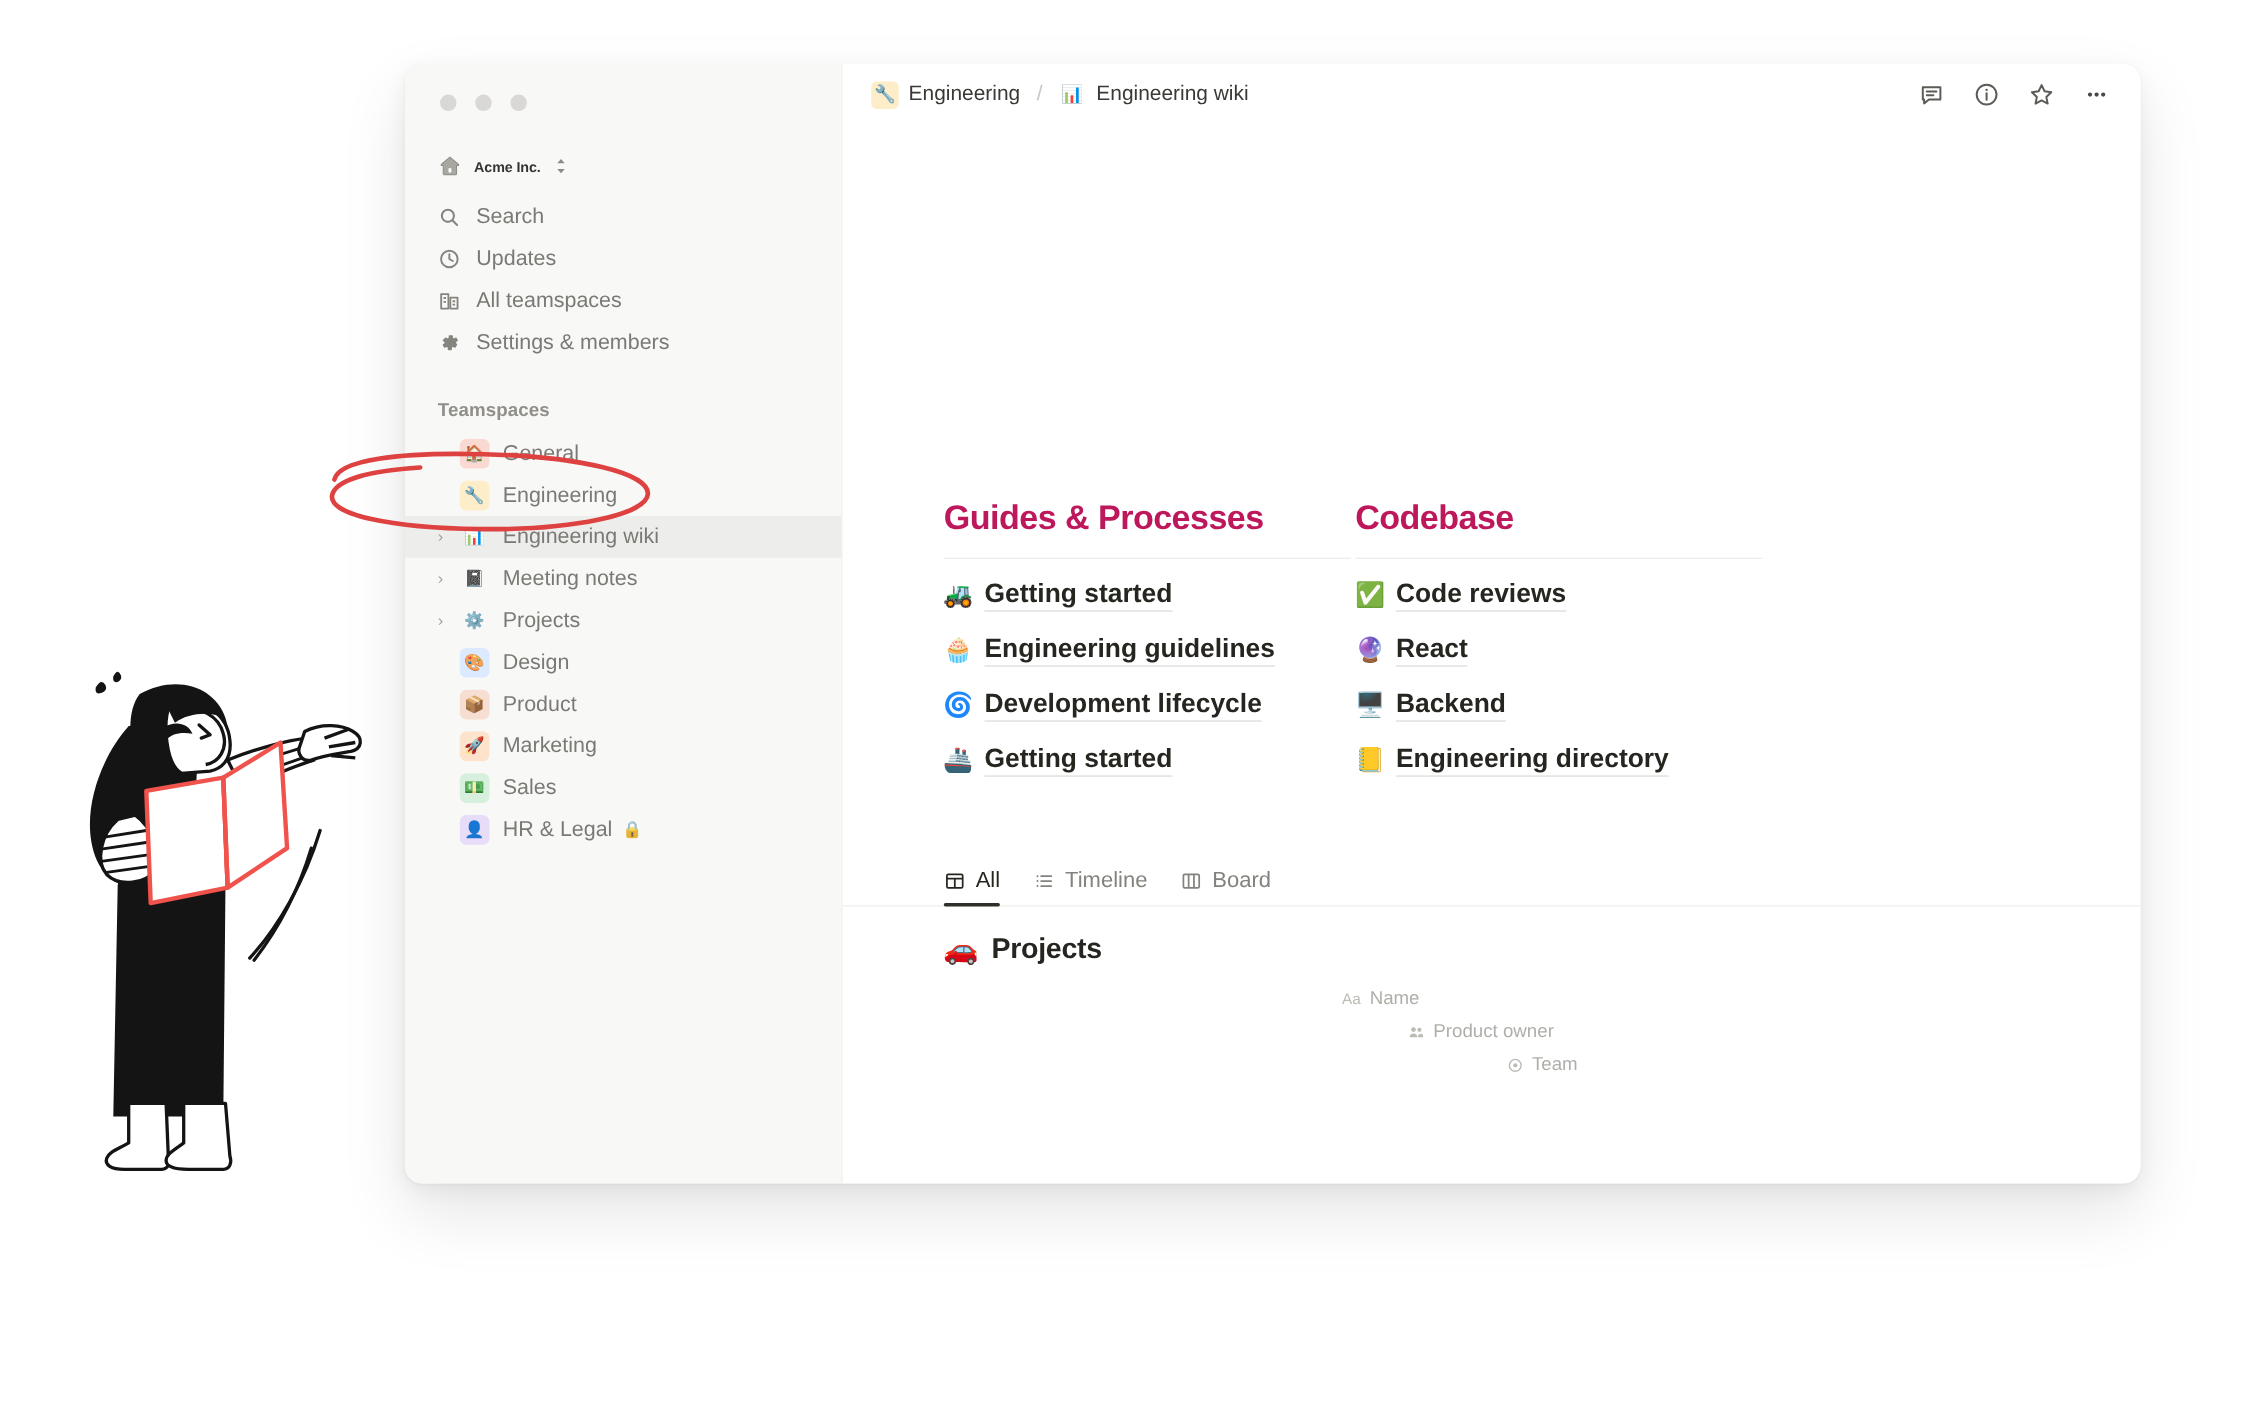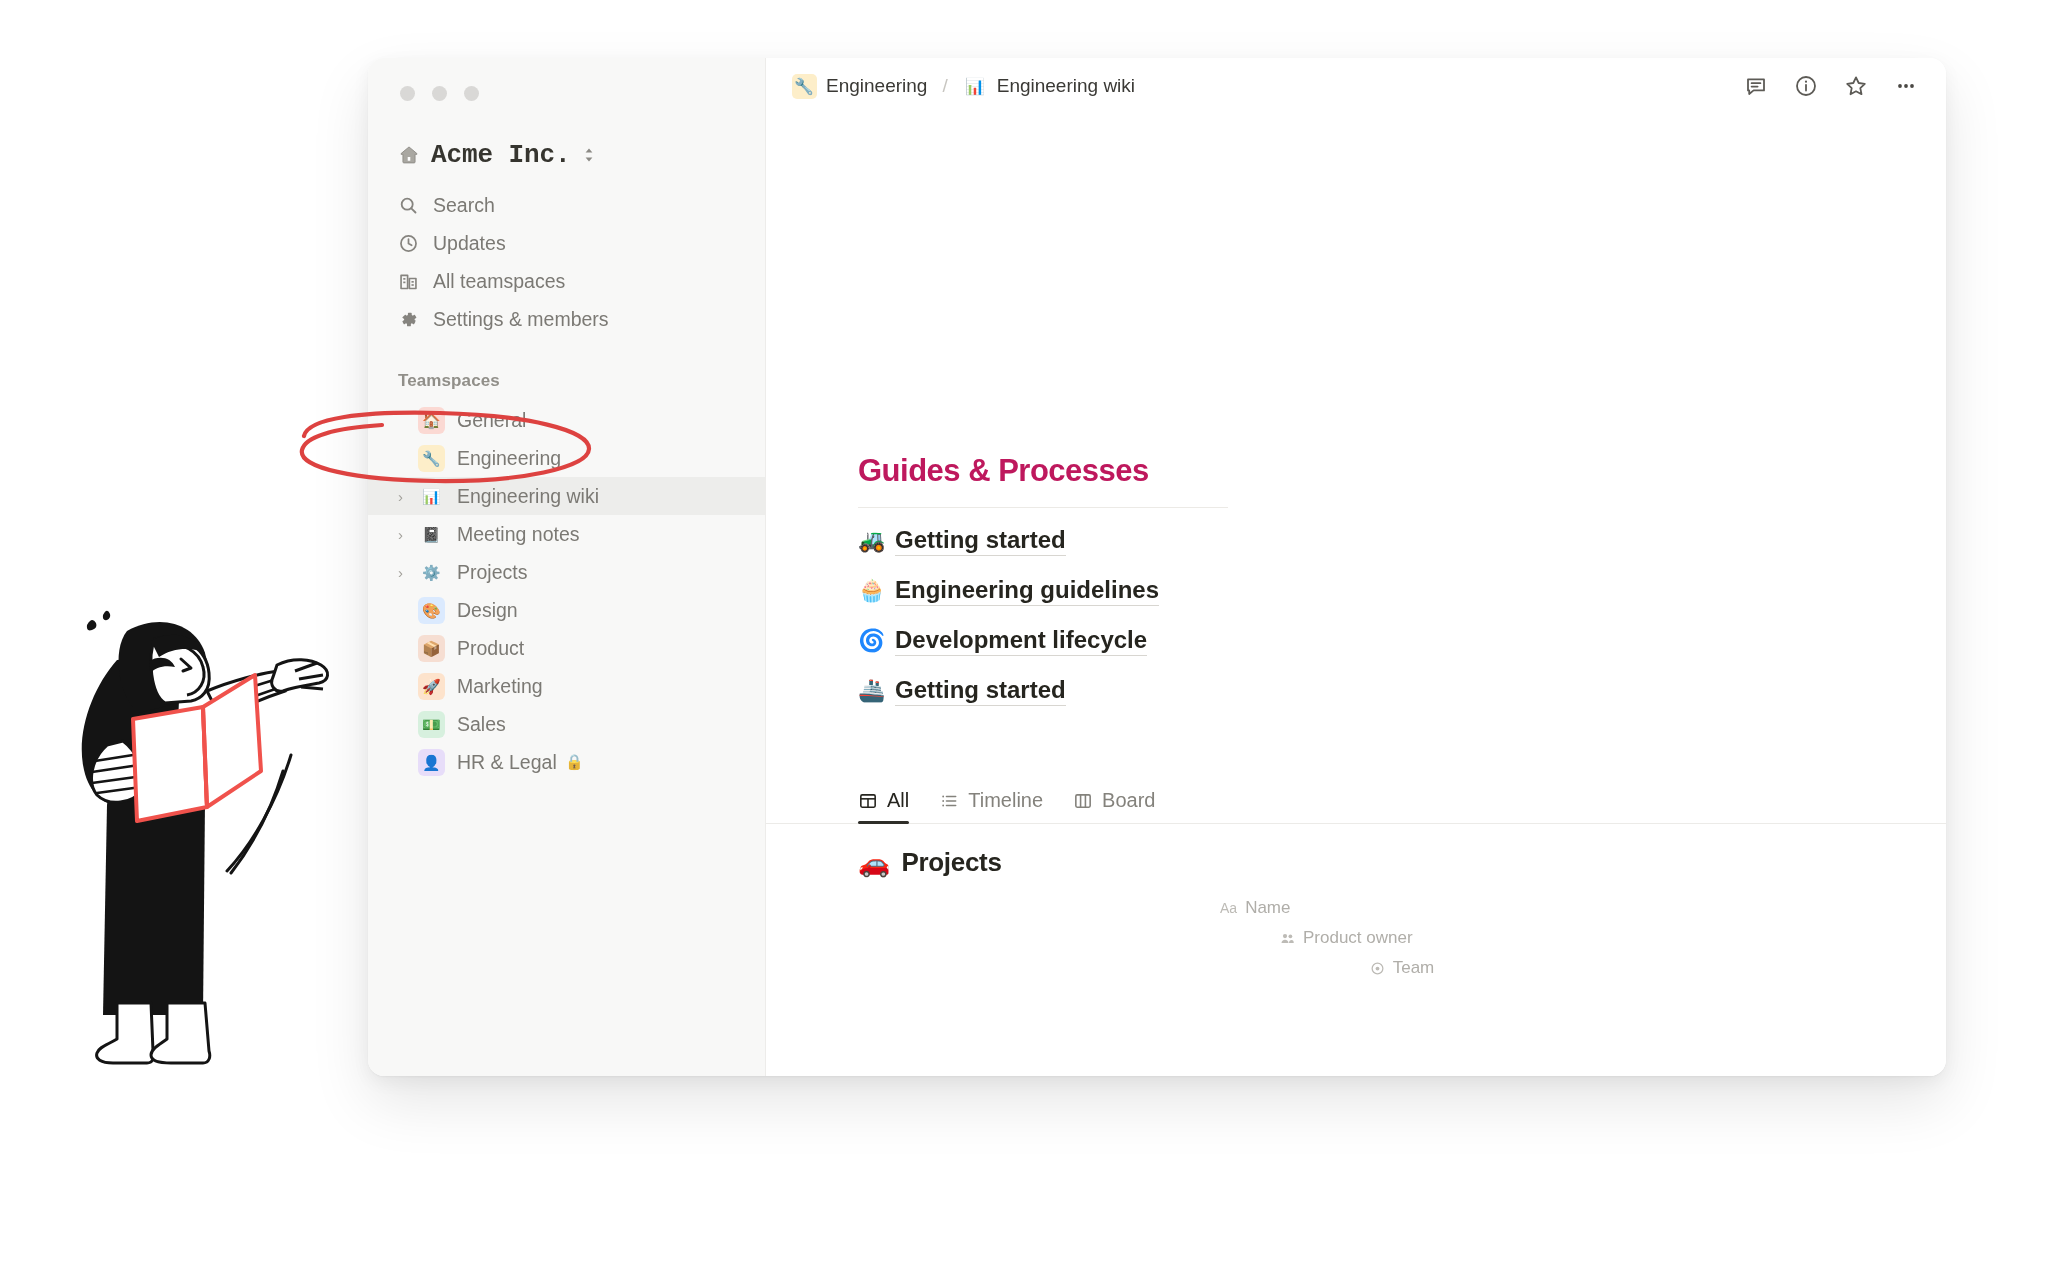--- a/index.html
+++ b/index.html
@@ -67,25 +67,24 @@
   }
 
   .ws-row {
     display: flex;
     align-items: center;
     gap: 11px;
     margin: 34px 0 0 0;
     padding: 5px 14px 5px 30px;
   }
   .ws-name {
-    font-size: 26px;
+    font-size: 13px;
     font-weight: bold;
     color: #36352f;
     letter-spacing: -0.1px;
-    font-family: Liberation Mono, monospace;
   }
   .ws-caret {
     font-size: 13px;
     color: #8c8a85;
     line-height: 1;
     margin-left: 1px;
   }
 
   .nav {
     margin-top: 11px;
@@ -576,20 +575,41 @@
             <div class="link-row">
               <span class="link-emoji">🌀</span>
               <span class="link-text">Development lifecycle</span>
             </div>
             <div class="link-row">
               <span class="link-emoji">🚢</span>
               <span class="link-text">Getting started</span>
             </div>
           </div>
 
+          <div class="col second">
+            <div class="col-h">Codebase</div>
+            <div class="col-rule"></div>
+
+            <div class="link-row">
+              <span class="link-emoji">✅</span>
+              <span class="link-text">Code reviews</span>
+            </div>
+            <div class="link-row">
+              <span class="link-emoji">🔮</span>
+              <span class="link-text">React</span>
+            </div>
+            <div class="link-row">
+              <span class="link-emoji">🖥️</span>
+              <span class="link-text">Backend</span>
+            </div>
+            <div class="link-row">
+              <span class="link-emoji">📒</span>
+              <span class="link-text">Engineering directory</span>
+            </div>
+          </div>
 
         </div>
 
         <div class="tabs">
           <div class="tab active">
             <span class="tico">
               <svg width="20" height="20" viewBox="0 0 24 24" fill="none" stroke="#26251f" stroke-width="1.9" stroke-linejoin="round">
                 <rect x="3.4" y="4.6" width="17.2" height="14.8" rx="1.6"></rect>
                 <line x1="3.4" y1="9.4" x2="20.6" y2="9.4"></line>
                   <line x1="12" y1="9.4" x2="12" y2="19.4"></line>

